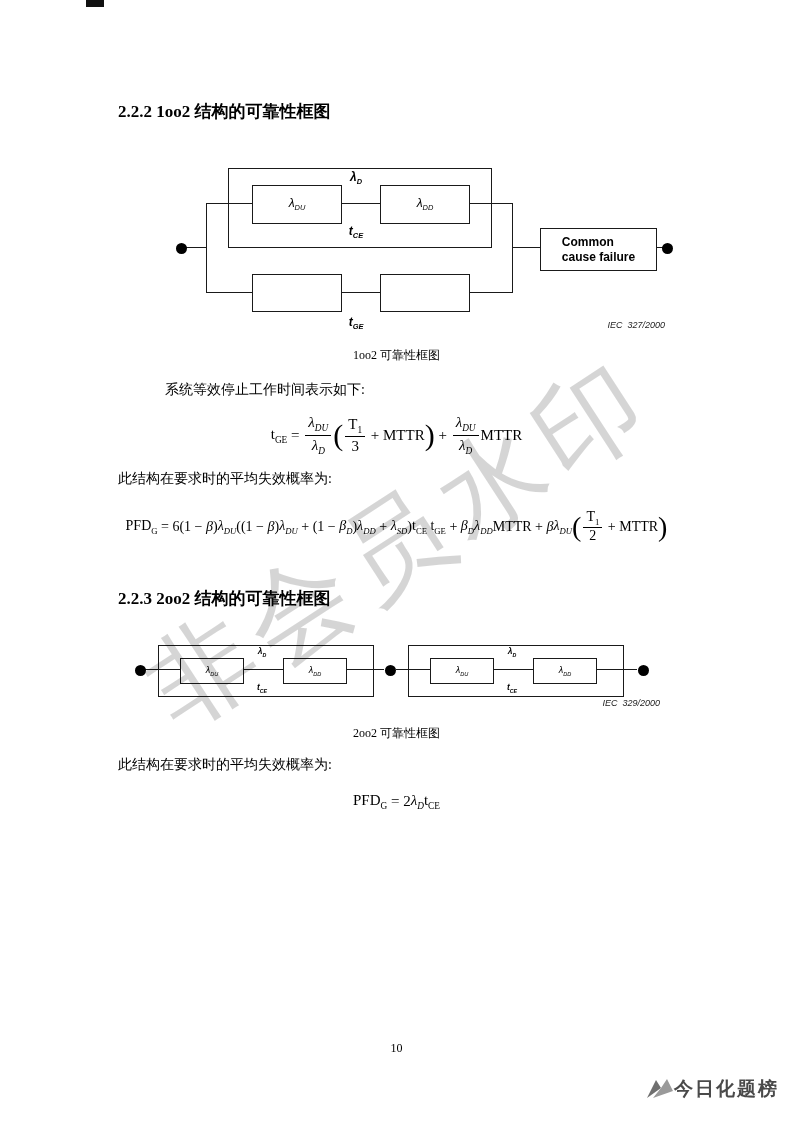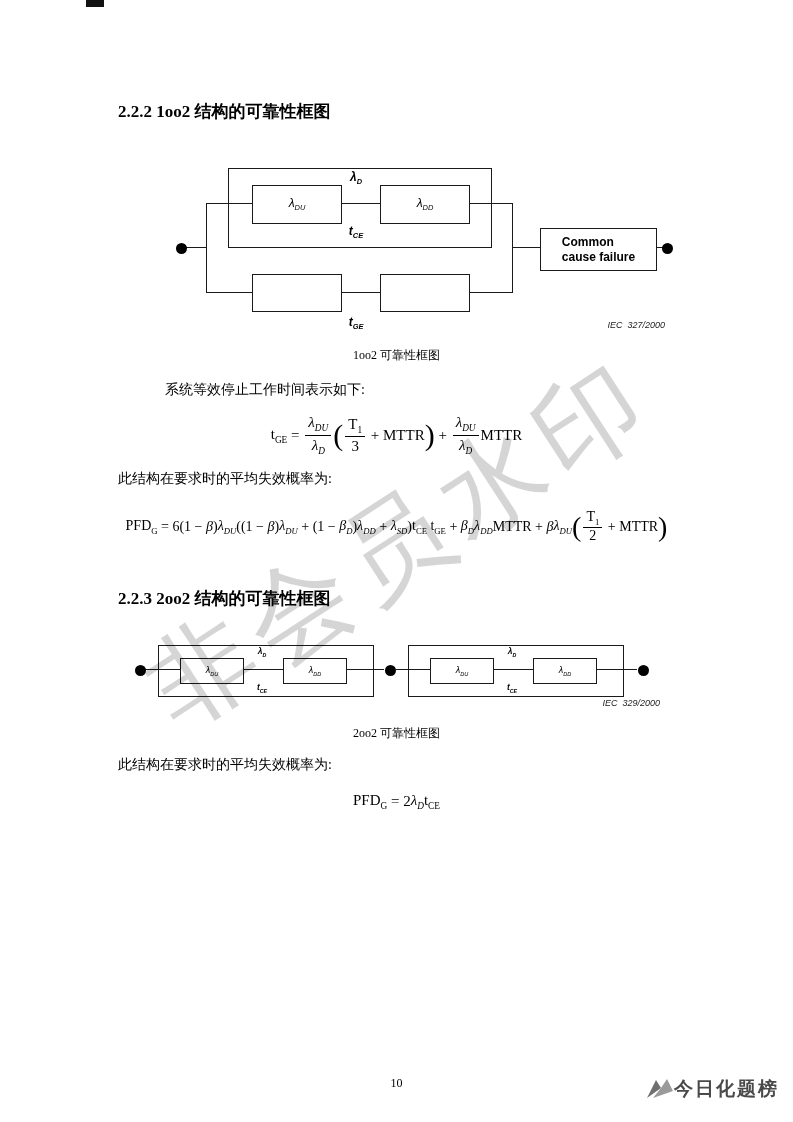--- a/index.html
+++ b/index.html
@@ -1,21 +1,21 @@
 <!DOCTYPE html>
 <html><head>
 <meta charset="utf-8">
 <style>
   html,body{margin:0;padding:0;background:#f2f2f2;}
   .page{position:relative;width:793px;height:1122px;background:#fff;margin:0 auto;
         font-family:"Liberation Serif",serif;color:#000;overflow:hidden;}
   .heading{position:absolute;margin:0;font-size:17px;font-weight:bold;}
   .para{position:absolute;font-size:14px;}
   .caption{position:absolute;left:0;right:0;text-align:center;font-size:12px;}
-  .pagenum{position:absolute;left:0;right:0;text-align:center;top:1076px;font-size:12px;}
+  .pagenum{position:absolute;left:0;right:0;text-align:center;top:1041px;font-size:12px;}
   .diagram{position:absolute;left:0;width:793px;}
   .line{position:absolute;background:#1a1a1a;}
   .rect{position:absolute;border:1px solid #1a1a1a;}
   .box{position:absolute;border:1px solid #1a1a1a;background:#fff;
        display:flex;align-items:center;justify-content:center;}
   .dot{position:absolute;width:11px;height:11px;background:#000;border-radius:50%;}
   .boxlbl{font-family:"Liberation Sans",sans-serif;font-style:italic;}
   .dlabel{position:absolute;font-family:"Liberation Sans",sans-serif;font-style:italic;
           font-weight:bold;text-align:center;}
   sub{font-size:0.62em;}

